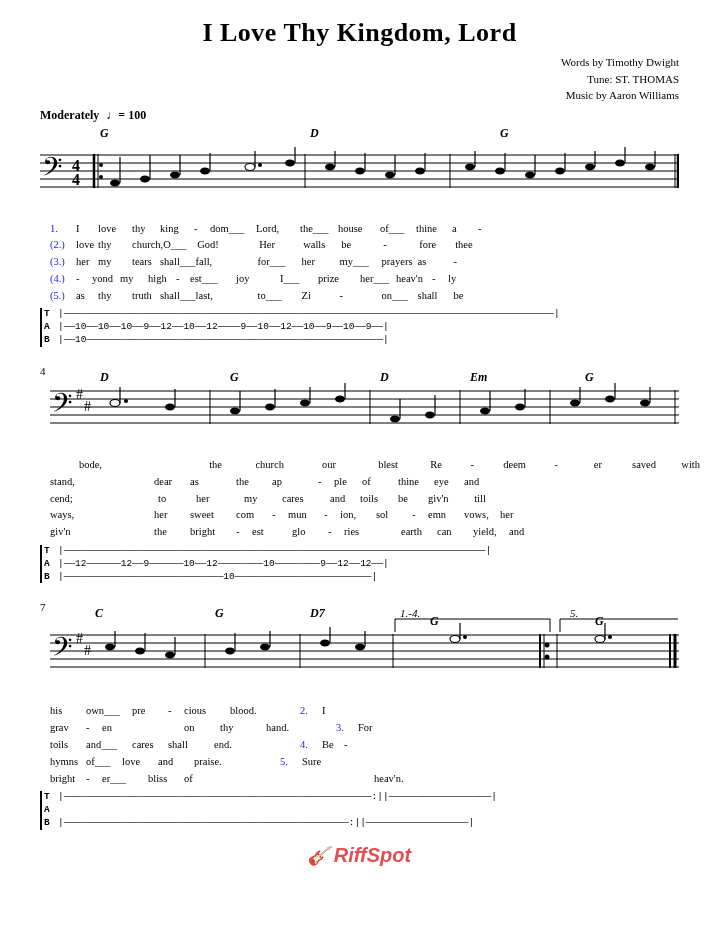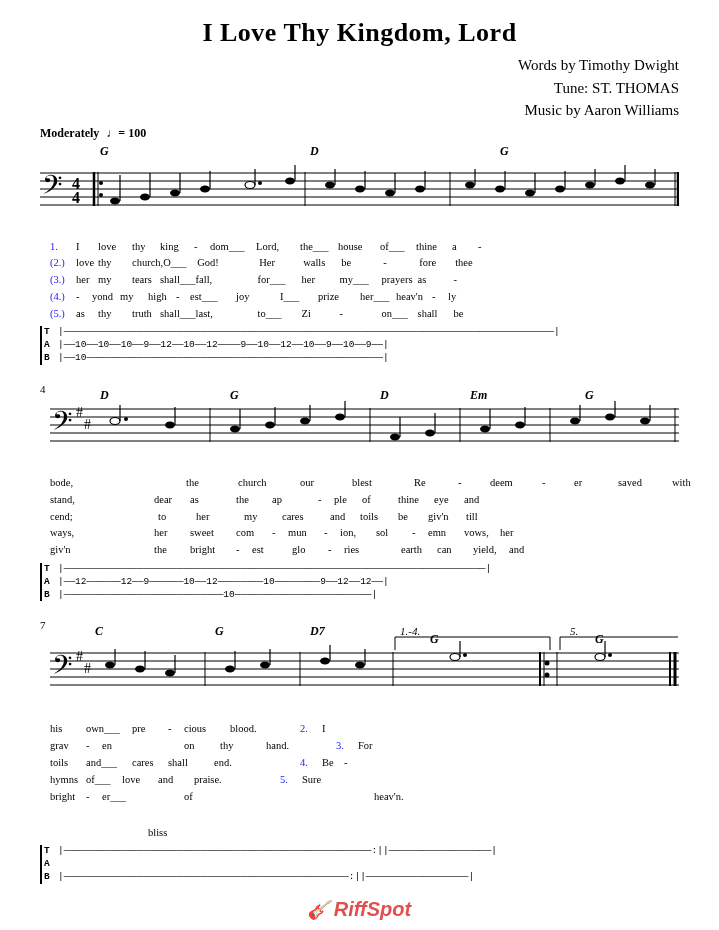--- a/index.html
+++ b/index.html
@@ -23,21 +23,21 @@
     .title {
       text-align: center;
       font-size: 26px;
       font-weight: bold;
       margin-bottom: 6px;
       letter-spacing: 0.5px;
     }
 
     .credits {
       text-align: right;
-      font-size: 15px;
+      font-size: 11px;
       line-height: 1.5;
       margin-bottom: 4px;
     }
 
     .section {
       margin-bottom: 14px;
       position: relative;
     }
 
     
@@ -338,21 +338,21 @@
         <line x1="575" y1="38" x2="575" y2="22" stroke="#000" stroke-width="1.2"></line>
 
         <ellipse cx="605" cy="42" rx="5" ry="3.5" fill="#000"></ellipse>
         <line x1="610" y1="42" x2="610" y2="26" stroke="#000" stroke-width="1.2"></line>
 
         <line x1="635" y1="29" x2="635" y2="63" stroke="#000" stroke-width="1"></line>
       </svg>
     </div>
 
     <div class="lyrics-section" style="font-size:10.5px; margin-left:0; line-height:1.6;">
-      <div style="display:flex;gap:16px;">
+      <div style="display:flex;gap:16px;text-align:right;">
         <span style="min-width:52px;">bode,</span>
         <span style="min-width:52px;"></span>
         <span style="min-width:36px;">the</span>
         <span style="min-width:46px;">church</span>
         <span style="min-width:36px;">our</span>
         <span style="min-width:46px;">blest</span>
         <span style="min-width:28px;">Re</span>
         <span style="min-width:16px;">-</span>
         <span style="min-width:36px;">deem</span>
         <span style="min-width:16px;">-</span>
@@ -378,21 +378,21 @@
         <span style="min-width:52px;">cend;</span>
         <span style="min-width:52px;"></span>
         <span style="min-width:36px;">to</span>
         <span style="min-width:46px;">her</span>
         <span style="min-width:36px;">my</span>
         <span style="min-width:46px;">cares</span>
         <span style="min-width:28px;">and</span>
         <span style="min-width:36px;">toils</span>
         <span style="min-width:28px;">be</span>
         <span style="min-width:36px;">giv'n</span>
-        <span style="min-width:28px;">till</span>
+        <span style="min-width:28px;text-align:center;">till</span>
       </div>
       <div style="display:flex;gap:0;">
         <span style="min-width:52px;">ways,</span>
         <span style="min-width:52px;"></span>
         <span style="min-width:36px;">her</span>
         <span style="min-width:46px;">sweet</span>
         <span style="min-width:36px;">com</span>
         <span style="min-width:16px;">-</span>
         <span style="min-width:36px;">mun</span>
         <span style="min-width:16px;">-</span>
@@ -557,21 +557,21 @@
         <span style="min-width:36px;">and</span>
         <span style="min-width:70px;">praise.</span>
         <span style="min-width:16px;"></span>
         <span style="color:#1a1aff;min-width:22px;">5.</span>
         <span style="min-width:36px;">Sure</span>
       </div>
       <div style="display:flex;gap:0;">
         <span style="min-width:36px;">bright</span>
         <span style="min-width:16px;">-</span>
         <span style="min-width:46px;">er___</span>
-        <span style="min-width:36px;margin-top:36px;">bliss</span>
+        <span style="min-width:36px;">bliss</span>
         <span style="min-width:70px;">of</span>
         <span style="min-width:120px;"></span>
         <span style="min-width:50px;">heav'n.</span>
       </div>
     </div>
 
     <div style="margin-top:4px; font-family:'Courier New',monospace; font-size:9.5px; line-height:1.35; border-left:2px solid #000; padding-left:2px;">
       <div style="display:flex;">
         <span style="font-weight:bold;color:#000;min-width:14px;">T</span>
         <span>|——————————————————————————————————————————————————————:||——————————————————|</span>

